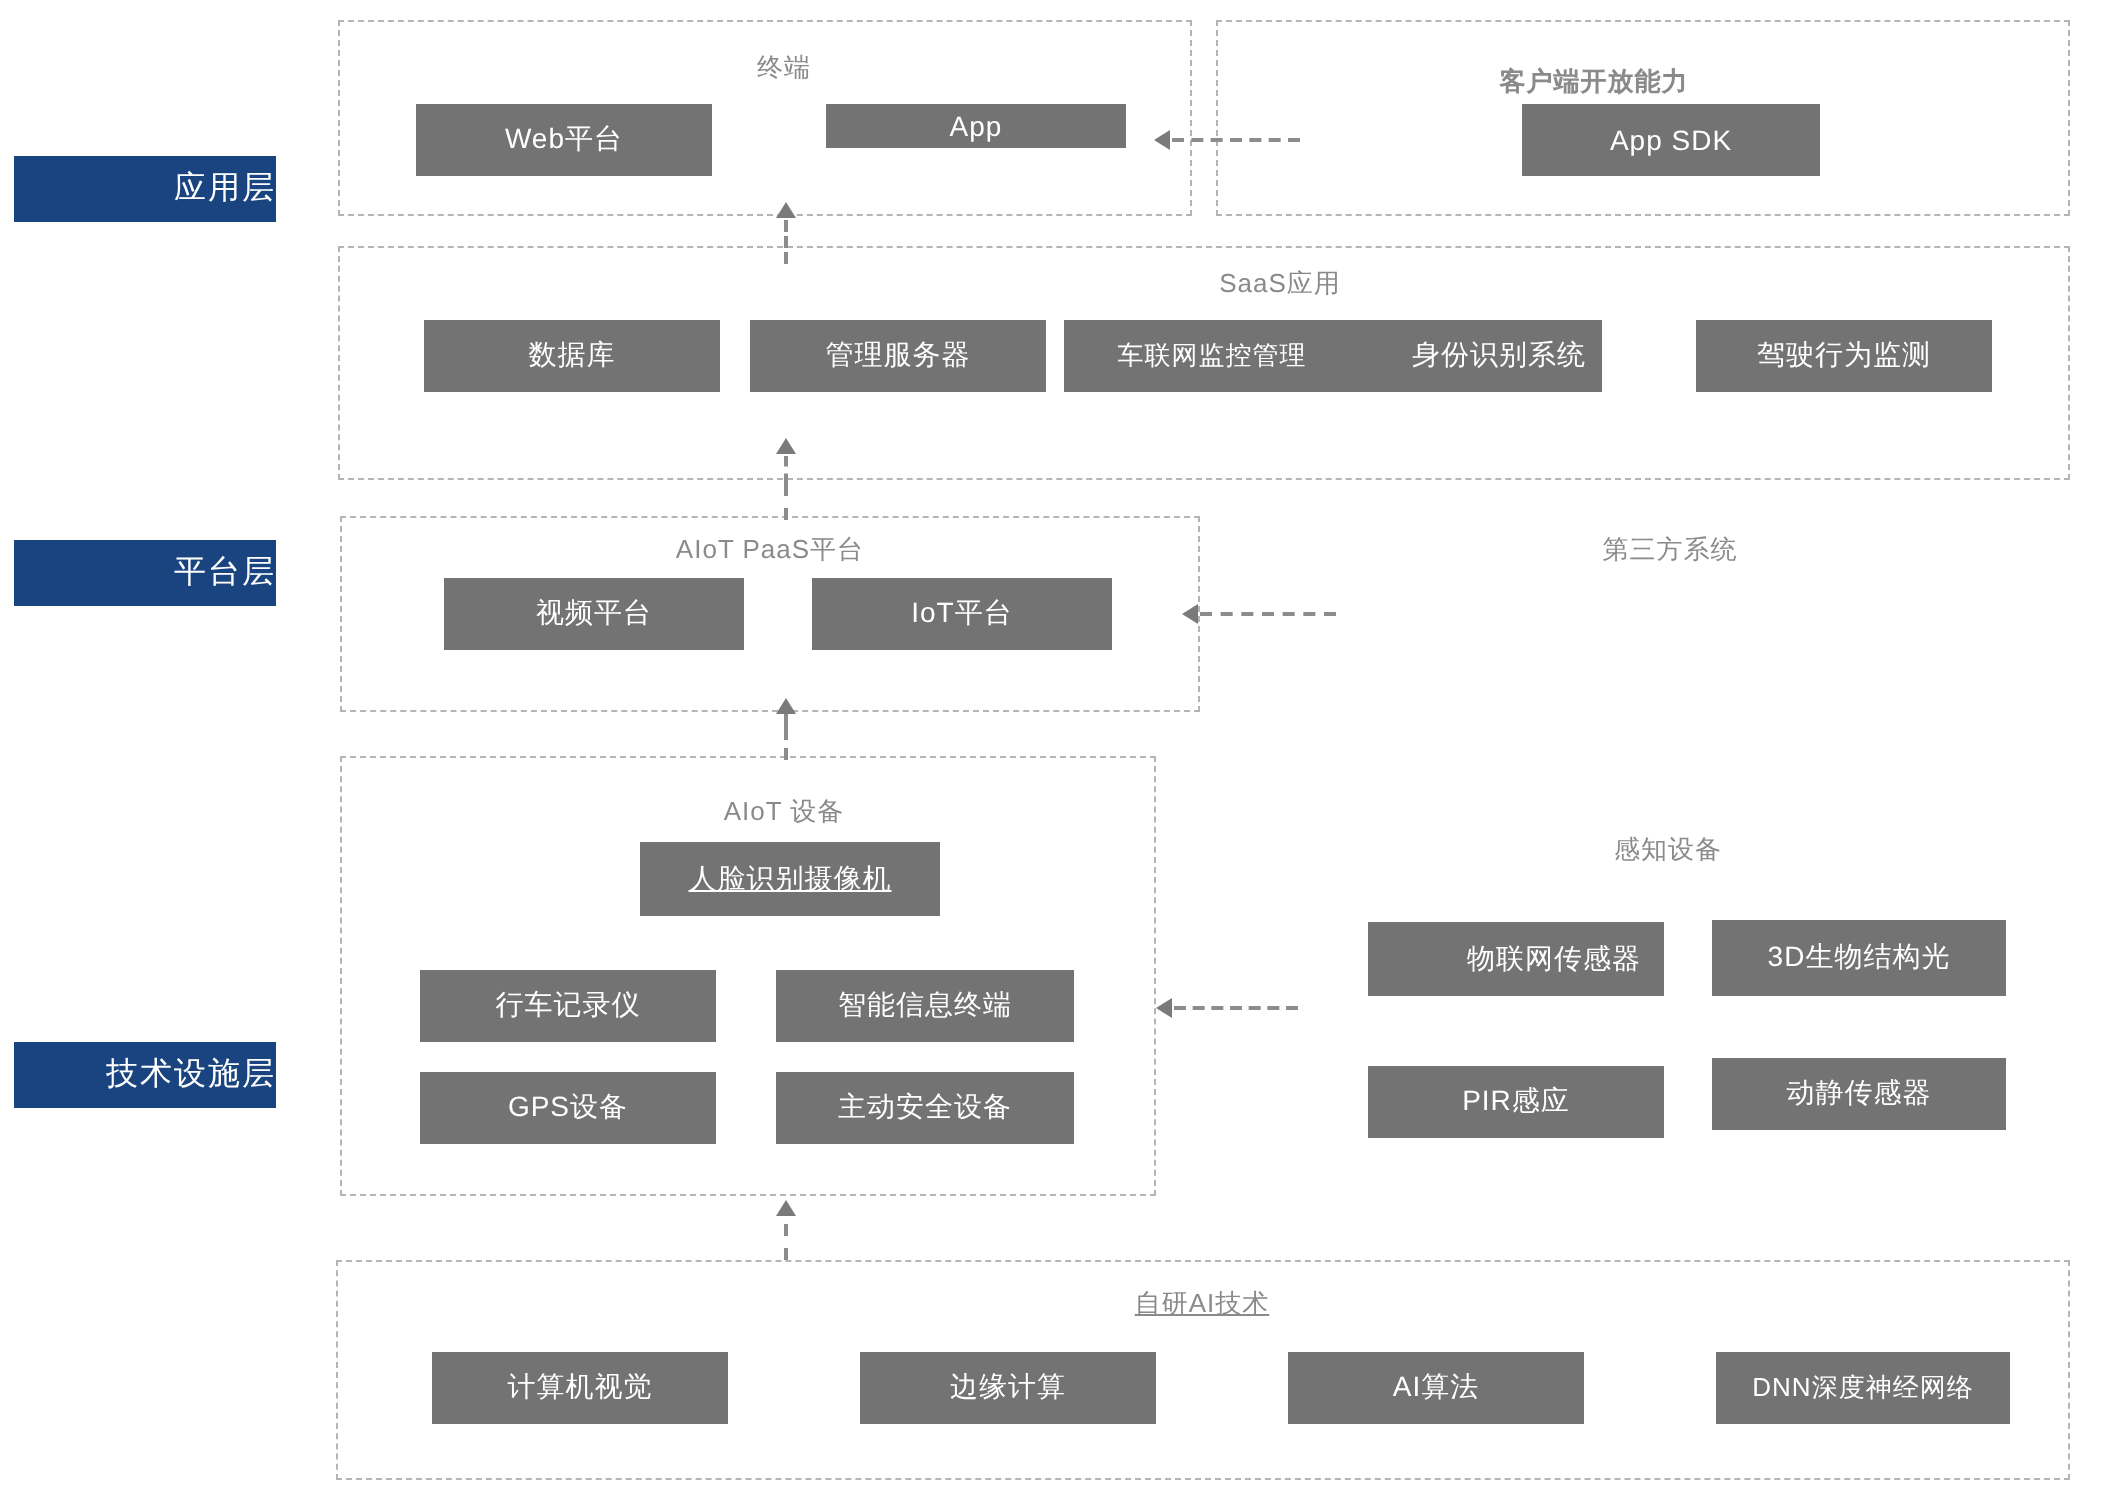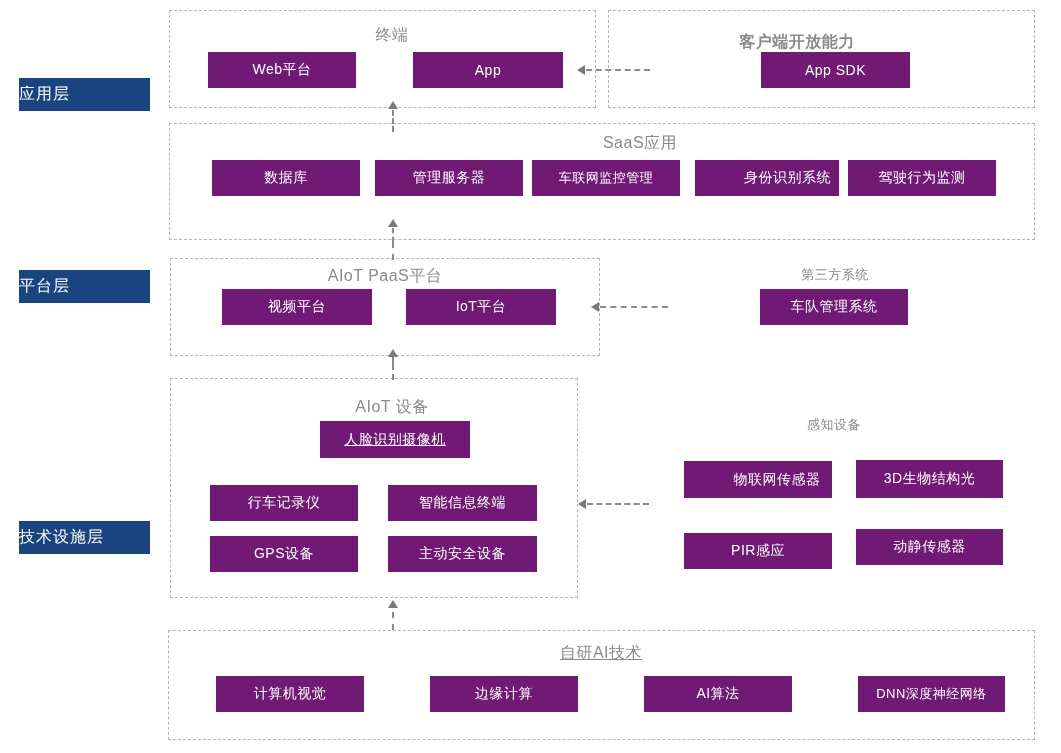--- a/index.html
+++ b/index.html
@@ -12,53 +12,52 @@
   }
   #canvas{position:absolute;left:0;top:0;width:1061px;height:753px;}
 
   
   .layer-chip{
     position:absolute;
     background:#1A4480;
     color:#ffffff;
     font-size:16px;
     letter-spacing:1px;
-    display:flex;align-items:center;justify-content:flex-start;
+    display:flex;align-items:center;justify-content:flex-end;
     box-sizing:border-box;
-    margin-left:12px;
   }
 
   
   .group{
     position:absolute;
     border:1px dashed #b5b5b5;
     box-sizing:border-box;
     background:transparent;
   }
   .group-title{
-    position:absolute;
-    font-size:16px;
-    color:#8a8a8a;
-    white-space:nowrap;
-    transform:translateX(-50%);
-    letter-spacing:0.5px;
-  }
-  .free-title{
     position:absolute;
     font-size:13px;
     color:#8a8a8a;
     white-space:nowrap;
     transform:translateX(-50%);
     letter-spacing:0.5px;
   }
+  .free-title{
+    position:absolute;
+    font-size:13px;
+    color:#8a8a8a;
+    white-space:nowrap;
+    transform:translateX(-50%);
+    letter-spacing:0.5px;
+  }
 
   
   .node{
     position:absolute;
-    background:#701a75;
+    background:#737373;
     color:#ffffff;
     font-size:14px;
     display:flex;align-items:center;justify-content:center;
     box-sizing:border-box;
     white-space:nowrap;
     letter-spacing:0.5px;
   }
   .node.sm{font-size:13px;}
 
   
@@ -90,21 +89,21 @@
   </div>
   <div class="layer-chip" style="left:7px;top:521px;width:131px;height:33px;">
     <span>技术设施层</span>
   </div>
 
   <div class="group" style="left:169px;top:10px;width:427px;height:98px;"></div>
   <div class="group-title" style="left:392px;top:25px;">终端</div>
   <div class="node" style="left:208px;top:52px;width:148px;height:36px;">
     <span>Web平台</span>
   </div>
-  <div class="node" style="left:413px;top:52px;width:150px;height:36px;">
+  <div class="node" style="left:413px;top:52px;width:150px;height:22px;">
     <span>App</span>
   </div>
 
   <div class="group" style="left:608px;top:10px;width:427px;height:98px;"></div>
   <div class="group-title" style="left:797px;top:32px;font-weight:bold;">客户端开放能力</div>
   <div class="node" style="left:761px;top:52px;width:149px;height:36px;justify-content:center;">
     <span>App SDK</span>
   </div>
 
   <div class="arrow-h" style="left:586px;top:69px;width:64px;"></div>
@@ -114,21 +113,21 @@
   <div class="group-title" style="left:640px;top:133px;">SaaS应用</div>
   <div class="node" style="left:212px;top:160px;width:148px;height:36px;">
     <span>数据库</span>
   </div>
   <div class="node" style="left:375px;top:160px;width:148px;height:36px;">
     <span>管理服务器</span>
   </div>
   <div class="node sm" style="left:532px;top:160px;width:148px;height:36px;">
     <span>车联网监控管理</span>
   </div>
-  <div class="node" style="left:695px;top:160px;width:144px;height:36px;padding-left:41px;">
+  <div class="node" style="left:657px;top:160px;width:144px;height:36px;padding-left:41px;">
     <span>身份识别系统</span>
   </div>
   <div class="node" style="left:848px;top:160px;width:148px;height:36px;text-align:center;">
     <span>驾驶行为监测</span>
   </div>
 
   <div class="arrow-v" style="left:392px;top:110px;height:22px;"></div>
   <div class="head-up" style="left:388px;top:101px;"></div>
 
   <div class="group" style="left:170px;top:258px;width:430px;height:98px;"></div>
@@ -138,23 +137,20 @@
   </div>
   <div class="node" style="left:406px;top:289px;width:150px;height:36px;">
     <span>IoT平台</span>
   </div>
 
   <div class="arrow-v" style="left:392px;top:242px;height:18px;"></div>
   <div class="head-up" style="left:388px;top:219px;"></div>
   <div class="arrow-v" style="left:392px;top:228px;height:14px;"></div>
 
   <div class="free-title" style="left:835px;top:266px;">第三方系统</div>
-  <div class="node" style="left:760px;top:289px;width:148px;height:36px;">
-    <span>车队管理系统</span>
-  </div>
 
   <div class="arrow-h" style="left:600px;top:306px;width:68px;"></div>
   <div class="head-left" style="left:591px;top:302px;"></div>
 
   <div class="group" style="left:170px;top:378px;width:408px;height:220px;"></div>
   <div class="group-title" style="left:392px;top:397px;">AIoT 设备</div>
   <div class="node" style="left:320px;top:421px;width:150px;height:37px;text-decoration:underline;">
     <span>人脸识别摄像机</span>
   </div>
   <div class="node" style="left:210px;top:485px;width:148px;height:36px;">

